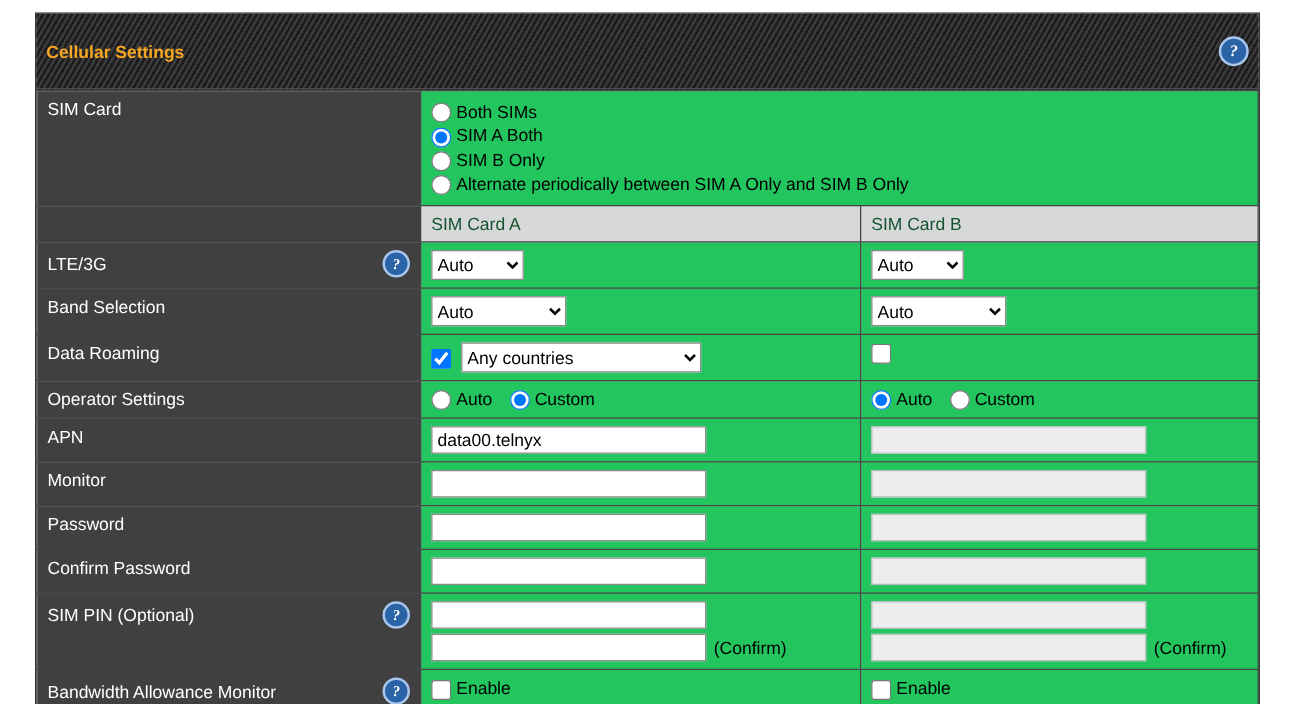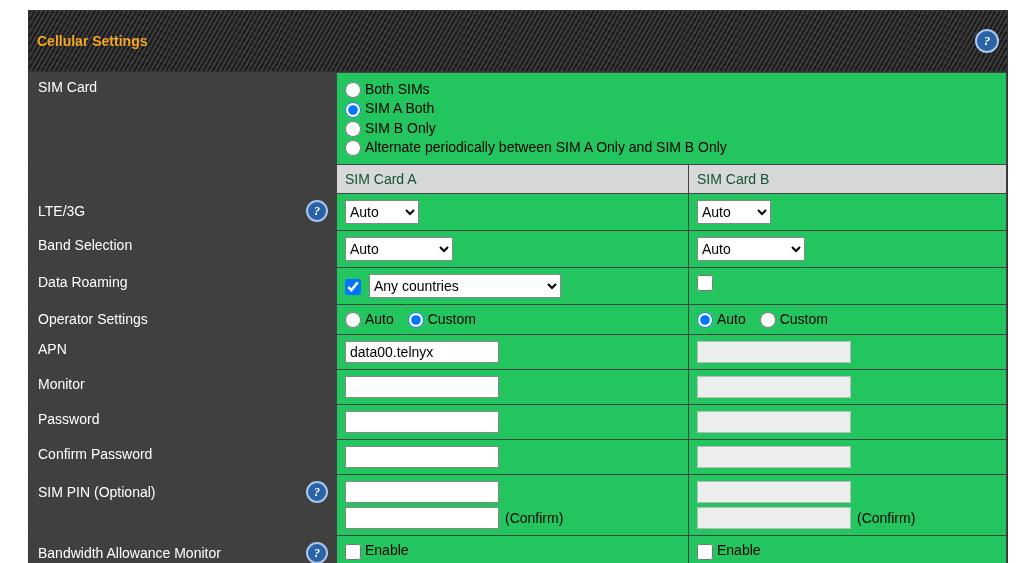--- a/index.html
+++ b/index.html
@@ -16,21 +16,21 @@
   .help-icon.small{width:18px;height:18px;font-size:12px}
   table.grid{border-collapse:collapse;width:100%}
   table.grid td,table.grid th{border:1px solid #444;padding:6px 8px;text-align:left;vertical-align:top;font-weight:normal}
   .label-cell{background:#404040;color:#fff;width:290px;vertical-align:middle}
   .label-inner{display:flex;align-items:center;justify-content:space-between}
   .col-head{background:#d6d8da;color:#14532d;padding:8px}
   .cell{background:#22c55e}
   .cell-a{width:335px}
   .cell-b{}
   .radio-list label{display:block;margin:2px 0}
-  input[type=text],input[type=password]{border:1px solid #888;background:#fff;height:22px;padding:1px 4px;font-size:14px;width:154px;box-sizing:border-box}
+  input[type=text],input[type=password]{border:1px solid #888;background:#fff;height:22px;padding:1px 4px;font-size:14px;width:220px;box-sizing:border-box}
   input.disabled{background:#eceeee;border-color:#b9bbbd}
   select{border:1px solid #888;background:#fff;height:24px;font-size:14px}
   select.sel-short{width:74px}
   select.sel-med{width:108px}
   select.sel-wide{width:192px}
   input[type=radio],input[type=checkbox]{width:16px;height:16px;margin:0 4px 0 0;vertical-align:middle}
   .inline-opts label{margin-right:10px}
   .confirm-note{margin-left:6px}
   .radio-row td{vertical-align:middle}
 </style>

